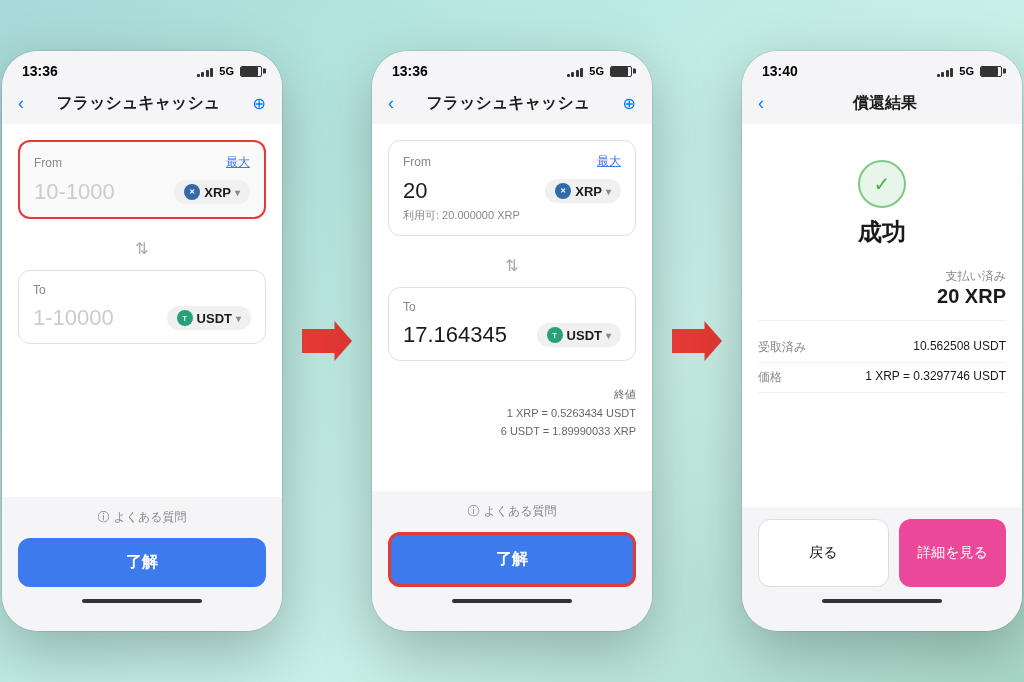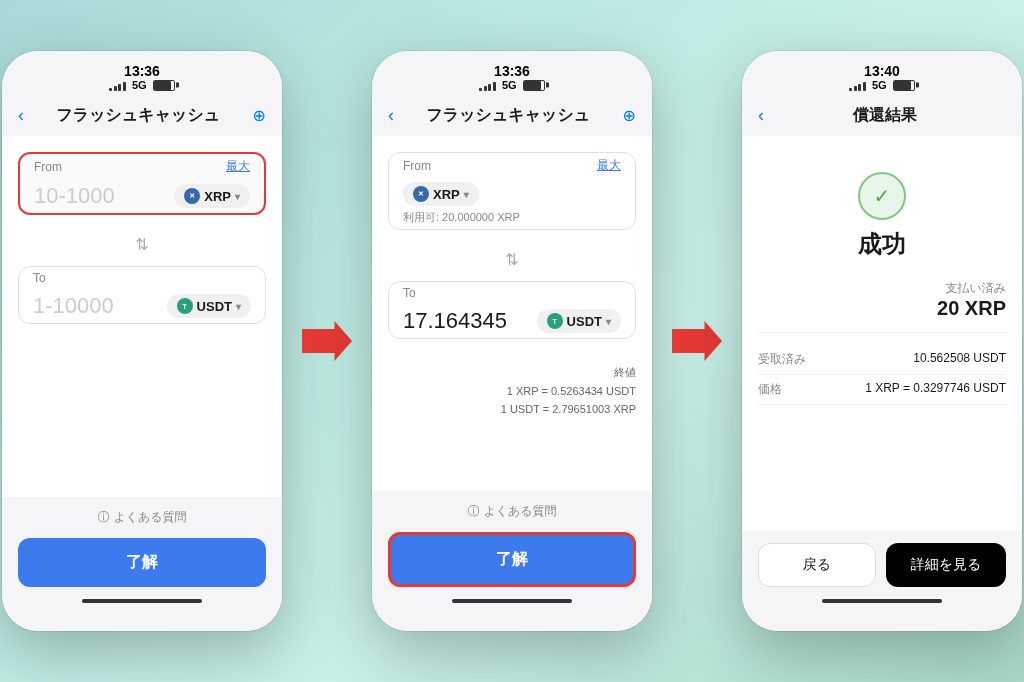--- a/index.html
+++ b/index.html
@@ -35,21 +35,20 @@
 
     
     .status-bar {
       display: flex;
       justify-content: space-between;
       align-items: center;
       padding: 12px 20px 6px;
       background: #f5f5f7;
       font-size: 12px;
       font-weight: 600;
-      flex-direction: column;
     }
     .status-time { font-size: 14px; font-weight: 700; }
     .status-icons {
       display: flex;
       align-items: center;
       gap: 4px;
       font-size: 11px;
     }
     .battery-icon {
       display: inline-flex;
@@ -111,21 +110,21 @@
       padding: 16px;
       display: flex;
       flex-direction: column;
       gap: 0;
     }
 
     
     .input-section {
       border: 1px solid #e0e0e0;
       border-radius: 12px;
-      padding: 4px 14px;
+      padding: 12px 14px;
       margin-bottom: 16px;
       background: #fff;
     }
 
     .input-section.highlighted {
       border: 2px solid #e53935;
       background: #fafafa;
     }
 
     .input-header {
@@ -329,35 +328,35 @@
       text-align: right;
     }
 
     .result-buttons {
       display: flex;
       gap: 10px;
       width: 100%;
     }
     .btn-outline {
       flex: 1;
-      padding: 11px;
+      padding: 24px;
       border-radius: 12px;
       background: #fff;
       border: 1px solid #ddd;
       font-size: 14px;
       font-weight: 500;
       color: #1a1a1a;
       cursor: pointer;
       text-align: center;
     }
     .btn-primary {
       flex: 1;
       padding: 13px;
       border-radius: 12px;
-      background: #000000;
+      background: #ec4899;
       border: none;
       font-size: 14px;
       font-weight: 500;
       color: #fff;
       cursor: pointer;
       text-align: center;
     }
 
     
     .signal-bars {
@@ -470,20 +469,21 @@
       <span class="nav-icon">⊕</span>
     </div>
     <div class="content">
 
       <div class="input-section">
         <div class="input-header">
           <span class="input-label">From</span>
           <span class="input-max">最大</span>
         </div>
         <div class="input-row">
+          <span class="input-value filled">20</span>
           <div class="currency-badge">
             <div class="currency-dot-xrp">
                 <span style="font-size:7px">✕</span>
               </div>
             <span>XRP</span>
             <span class="chevron">▾</span>
           </div>
         </div>
         <div class="availability-text">利用可: 20.000000 XRP</div>
       </div>
@@ -500,21 +500,21 @@
                 <span style="font-size:7px">T</span>
               </div>
             <span>USDT</span>
             <span class="chevron">▾</span>
           </div>
         </div>
       </div>
       <div class="rate-info">
         <div>終値</div>
         <div>1 XRP = 0.5263434 USDT</div>
-        <div>1 USDT = 2.79651003 XRP</div>
+        <div>6 USDT = 1.89990033 XRP</div>
       </div>
     </div>
     <div class="bottom-area">
       <div class="faq-text">
         <span>ⓘ</span>
         <span>よくある質問</span>
       </div>
       <button class="confirm-btn highlighted-btn">了解</button>
       <div class="home-indicator"></div>
     </div>

